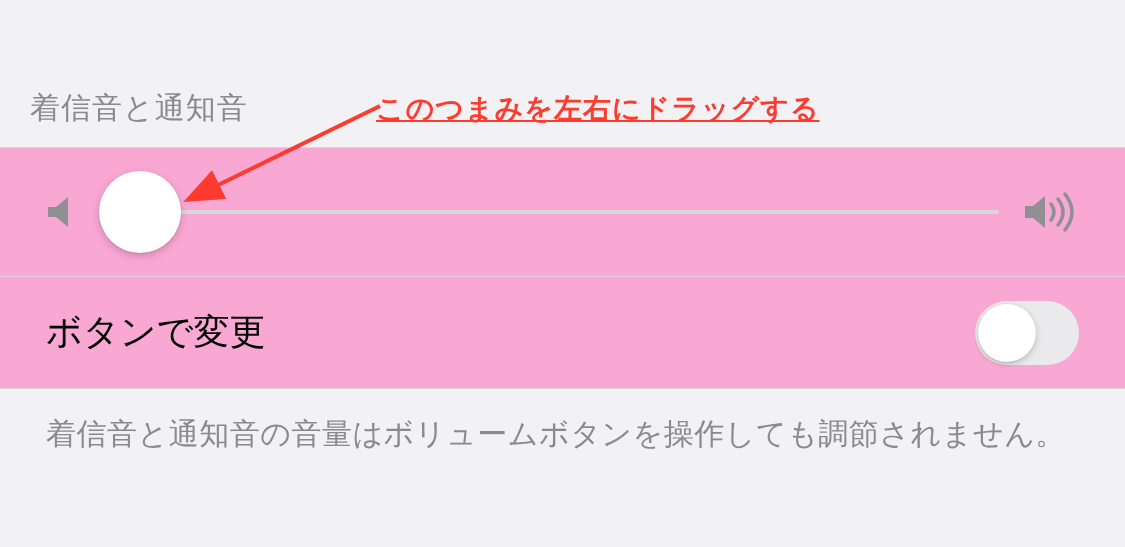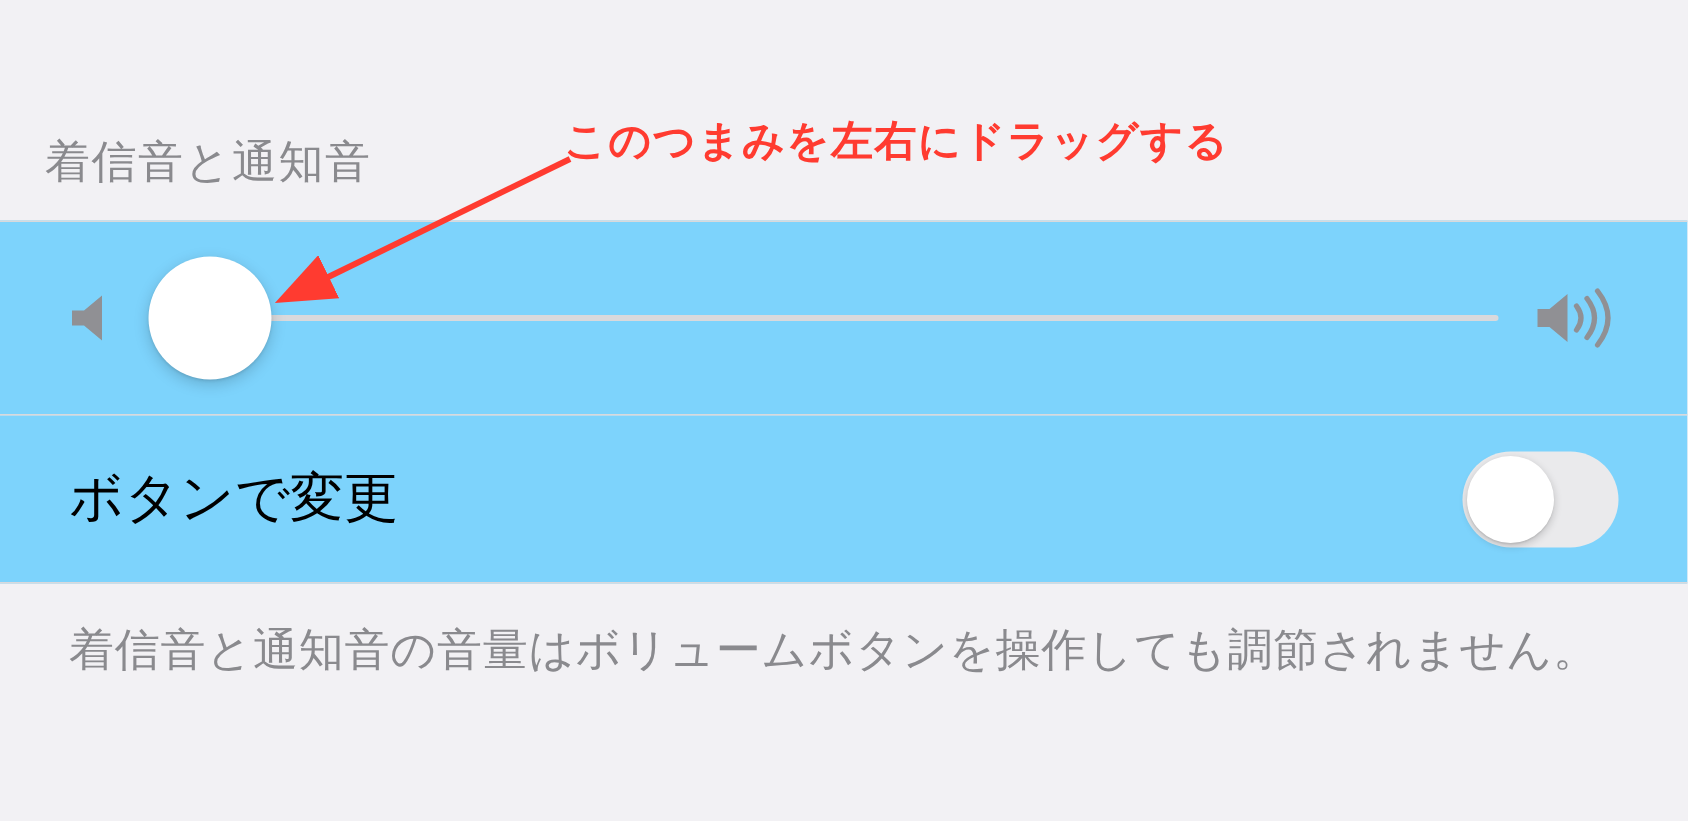--- a/index.html
+++ b/index.html
@@ -11,21 +11,21 @@
       position: relative;
       overflow: hidden;
     }
     .section-header {
       padding: 88px 46px 18px 30px;
       font-size: 30px;
       color: #8a8a8e;
       letter-spacing: 1px;
     }
     .row {
-      background: #7dd3fc;
+      background: #f9a8d4;
       border-top: 1px solid #d9d9dc;
       border-bottom: 1px solid #d9d9dc;
       padding: 0 46px;
       display: flex;
       align-items: center;
     }
     .slider-row {
       height: 130px;
       position: relative;
     }
@@ -138,21 +138,21 @@
 
 <div class="row toggle-row">
   <span class="toggle-label">ボタンで変更</span>
   <div class="toggle">
     <div class="toggle-knob"></div>
   </div>
 </div>
 
 <div class="footer-note">着信音と通知音の音量はボリュームボタンを操作しても調節されません。</div>
 
-<div class="annotation" style="top:75px; left:376px;">このつまみを左右にドラッグする</div>
+<div class="annotation" style="top:90px; left:376px;text-decoration:underline;">このつまみを左右にドラッグする</div>
 
 <svg class="arrow-svg" style="top:100px; left:190px;" width="200" height="110">
   <defs>
     <marker id="arrowhead" markerWidth="10" markerHeight="8" refX="2" refY="4" orient="auto">
       <polygon points="0 0, 10 4, 0 8" fill="#ff3b30"></polygon>
     </marker>
   </defs>
   <line x1="190" y1="6" x2="22" y2="88" stroke="#ff3b30" stroke-width="4" marker-end="url(#arrowhead)"></line>
 </svg>
 

